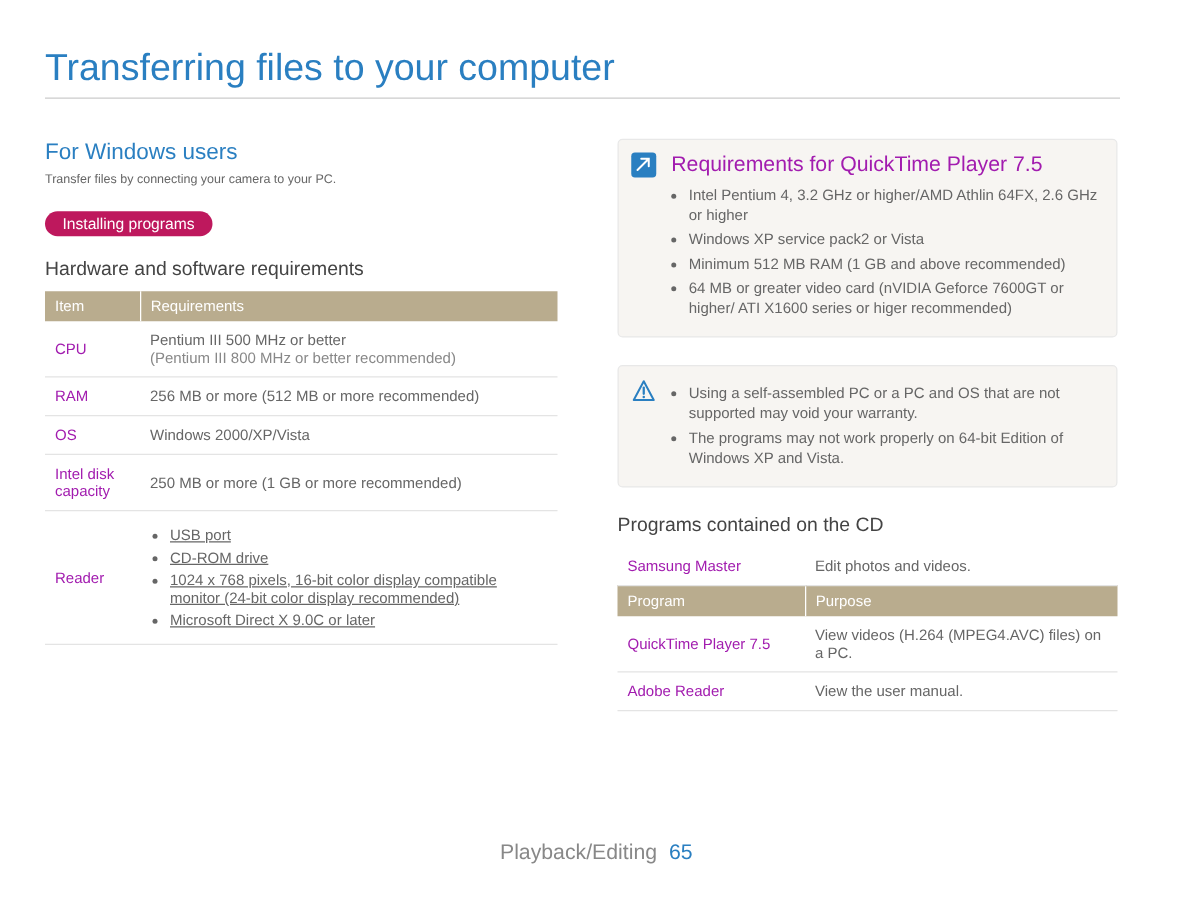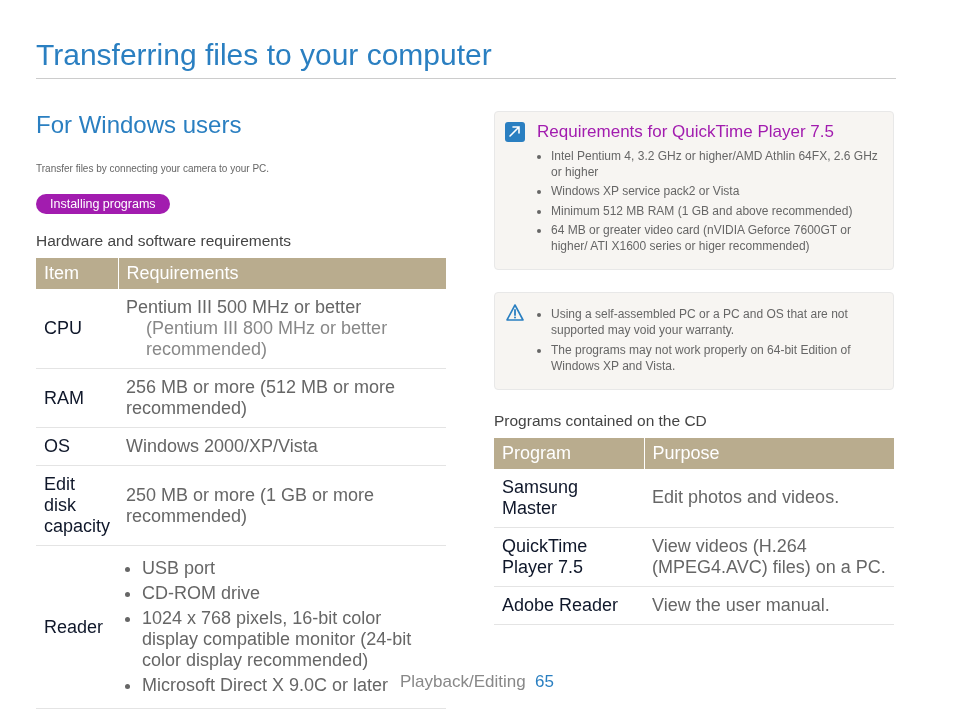--- a/index.html
+++ b/index.html
@@ -28,63 +28,63 @@
   }
   .cols {
     display: flex;
     gap: 48px;
   }
   .col-left { width: 410px; }
   .col-right { width: 400px; }
   h2.section {
     color: #2a7fc1;
     font-weight: 400;
-    font-size: 24px;
-    margin-bottom: 24px;
+    font-size: 18px;
+    margin-bottom: 6px;
   }
   .subtext { font-size: 10px; color: #666; margin-bottom: 20px; }
   .pill {
     display: inline-block;
-    background: #a21caf;
+    background: #be185d;
     color: #fff;
     font-size: 12.5px;
     padding: 3px 14px;
     border-radius: 12px;
     margin-bottom: 18px;
   }
   h3.subhead {
     font-weight: 400;
     font-size: 15.5px;
     color: #444;
     margin-bottom: 8px;
   }
   table.req {
     width: 100%;
     border-collapse: collapse;
-    font-size: 18px;
+    font-size: 12px;
   }
   table.req th {
     background: #b9ac8e;
     color: #fff;
     font-weight: 400;
     text-align: left;
     padding: 5px 8px;
   }
   table.req th:first-child { width: 76px; border-right: 1px solid #fff; }
   table.prog th:first-child { width: 150px; border-right: 1px solid #fff; }
   table.req td {
     padding: 8px 8px;
     border-bottom: 1px solid #e4e4e4;
     color: #666;
     vertical-align: middle;
   }
-  table.req td:first-child { color: #0f172a; }
+  table.req td:first-child { color: #a21caf; }
   table.req td ul { list-style: disc; padding-left: 16px; }
-  table.req td ul li { margin: 4px 0; }
-  .sub { color: #888; display:block;margin-left:20px; }
+  table.req td ul li { margin: 4px 0; text-decoration: underline; }
+  .sub { color: #888; display:block; }
   .notebox {
     border: 1px solid #e8e8e8;
     background: #f7f5f2;
     border-radius: 4px;
     padding: 10px 12px 12px 42px;
     position: relative;
     font-size: 12px;
     color: #666;
     margin-bottom: 22px;
   }
@@ -138,21 +138,21 @@
         </tr>
         <tr>
           <td>RAM</td>
           <td>256 MB or more (512 MB or more recommended)</td>
         </tr>
         <tr>
           <td>OS</td>
           <td>Windows 2000/XP/Vista</td>
         </tr>
         <tr>
-          <td>Edit disk capacity</td>
+          <td>Intel disk capacity</td>
           <td>250 MB or more (1 GB or more recommended)</td>
         </tr>
         <tr>
           <td>Reader</td>
           <td>
             <ul>
               <li>USB port</li>
               <li>CD-ROM drive</li>
               <li>1024 x 768 pixels, 16-bit color display compatible monitor (24-bit color display recommended)</li>
               <li>Microsoft Direct X 9.0C or later</li>
@@ -190,26 +190,26 @@
         <ul>
           <li>Using a self-assembled PC or a PC and OS that are not supported may void your warranty.</li>
           <li>The programs may not work properly on 64-bit Edition of Windows XP and Vista.</li>
         </ul>
       </div>
 
       <h3 class="subhead">Programs contained on the CD</h3>
       <table class="req prog">
         <tbody>
             <tr>
+          <td>Samsung Master</td>
+          <td>Edit photos and videos.</td>
+        </tr>
+        <tr>
           <th>Program</th>
           <th>Purpose</th>
-        </tr>
-        <tr>
-          <td>Samsung Master</td>
-          <td>Edit photos and videos.</td>
         </tr>
         <tr>
           <td>QuickTime Player 7.5</td>
           <td>View videos (H.264 (MPEG4.AVC) files) on a PC.</td>
         </tr>
         <tr>
           <td>Adobe Reader</td>
           <td>View the user manual.</td>
         </tr>
       </tbody>

